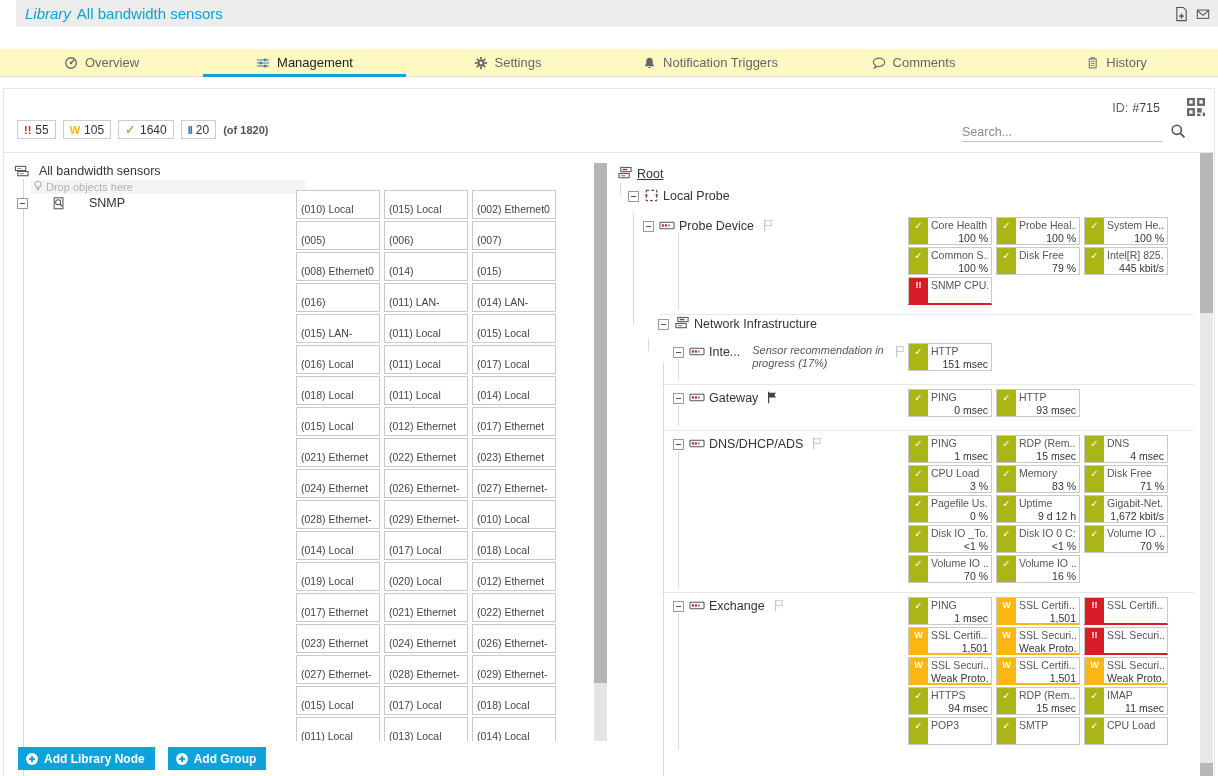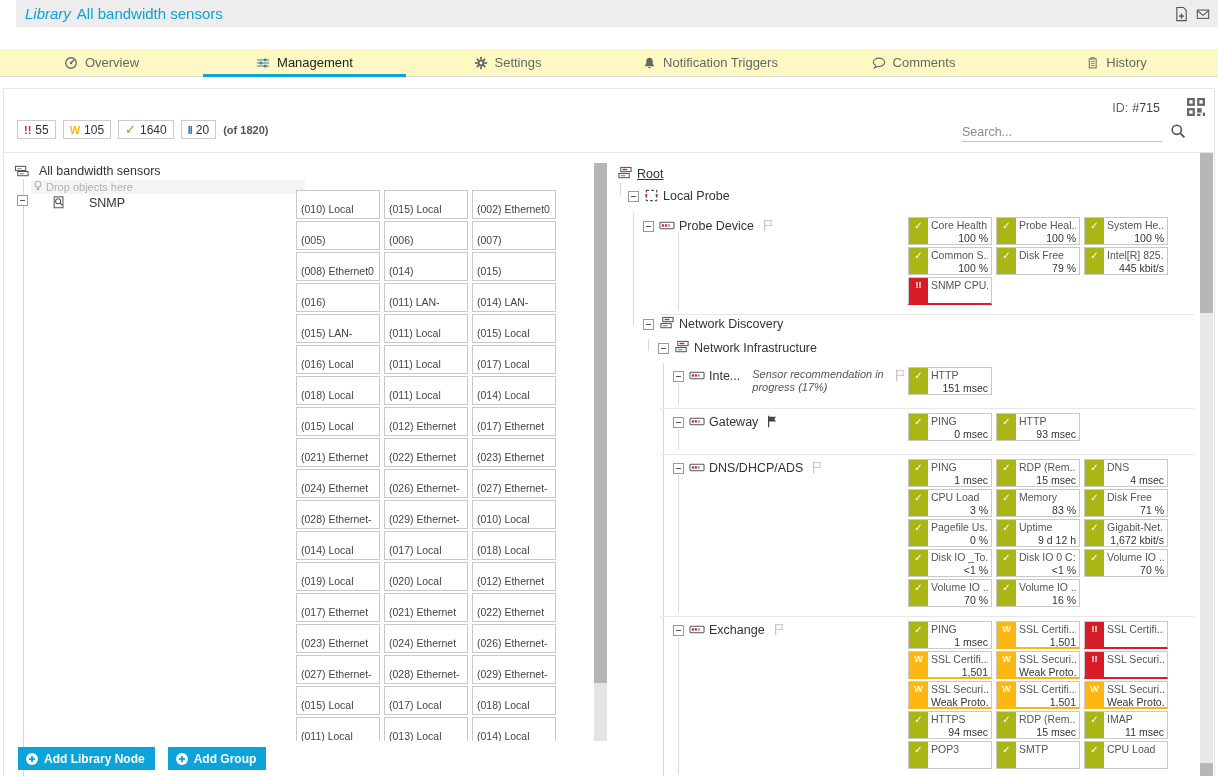--- a/index.html
+++ b/index.html
@@ -41,21 +41,21 @@
   .search-wrap { position:absolute; right:28px; top:33px; display:flex; align-items:flex-end; gap:8px; }
   .search-input { border:none; border-bottom:1px solid #c4c4c4; width:200px; height:20px; font-size:12.5px; color:#555; outline:none; font-family:inherit; background:transparent; }
   .search-input::placeholder { color:#8b8b8b; }
 
   .toolbar-divider { position:absolute; left:0; right:0; top:63px; height:1px; background:#e6e6e6; }
 
   
   .left-panel { position:absolute; left:0; top:64px; width:606px; bottom:0; }
   .lib-root-row { position:absolute; left:10px; top:10px; display:flex; align-items:center; gap:5px; font-size:12.5px; color:#333; }
   .drop-row { position:absolute; left:27px; top:27px; width:274px; height:14px; background:#f4f4f4; display:flex; align-items:center; gap:3px; font-size:11px; color:#b0b0b0; padding-left:2px; }
-  .snmp-row { position:absolute; left:13px; top:42px; display:flex; gap:19px; font-size:12.5px; color:#333; }
+  .snmp-row { position:absolute; left:13px; top:42px; display:flex; align-items:center; gap:19px; font-size:12.5px; color:#333; }
   .ltree-vline { position:absolute; left:19px; top:26px; width:1px; height:626px; background:#d8d8d8; }
 
   .library-grid { position:absolute; left:292px; top:37px; width:262px; height:551px; overflow:hidden;
     display:grid; grid-template-columns:repeat(3,84px); grid-auto-rows:29px; gap:2px 4px; }
   .gcell { border:1px solid #c9c9c9; background:#fff; padding:12px 4px; font-size:10.5px; line-height:13px; color:#444; overflow:hidden; word-break:break-word; cursor:pointer; }
 
   .left-scrollbar { position:absolute; left:590px; top:10px; width:13px; height:578px; background:#e4e4e4; }
   .left-scrollbar .thumb { position:absolute; left:0; top:0; width:13px; height:520px; background:#b5b5b5; }
 
   .footer-buttons { position:absolute; left:14px; bottom:6px; display:flex; gap:13px;border-radius:6px; }
@@ -476,37 +476,20 @@
                 <div class="strip">!!</div>
                 <div class="sbody">
                   <div class="sname">SNMP CPU...</div>
                   <div class="sval"></div>
                 </div>
               </div>
             </div>
             <div class="sep"></div>
           </div>
           <div class="tnode-row plain-row" style="position: relative;">
-            <div class="node-part lvl2">
-              <span class="exp"></span>
-              <span class="nicon">
-                <svg width="16" height="15" viewBox="0 0 16 16">
-                  <g fill="#fff" stroke="#555" stroke-width="1.1">
-                    <rect x="3.5" y="1.5" width="11" height="4.5"></rect>
-                    <rect x="1.5" y="8" width="11" height="4.5"></rect>
-                  </g>
-                  <rect x="5.5" y="3" width="5" height="1.5" fill="#c2185b"></rect>
-                  <rect x="3.5" y="9.5" width="5" height="1.5" fill="#999"></rect>
-                  <line x1="7" y1="6" x2="7" y2="8" stroke="#999"></line>
-                </svg>
-              </span>
-              <span class="nlabel">Network Discovery</span>
-            </div>
-          </div>
-          <div class="tnode-row plain-row" style="position: relative;">
             <div class="node-part lvl3">
               <span class="exp"></span>
               <span class="nicon">
                 <svg width="16" height="15" viewBox="0 0 16 16">
                   <g fill="#fff" stroke="#555" stroke-width="1.1">
                     <rect x="3.5" y="1.5" width="11" height="4.5"></rect>
                     <rect x="1.5" y="8" width="11" height="4.5"></rect>
                   </g>
                   <rect x="5.5" y="3" width="5" height="1.5" fill="#c2185b"></rect>
                   <rect x="3.5" y="9.5" width="5" height="1.5" fill="#999"></rect>

